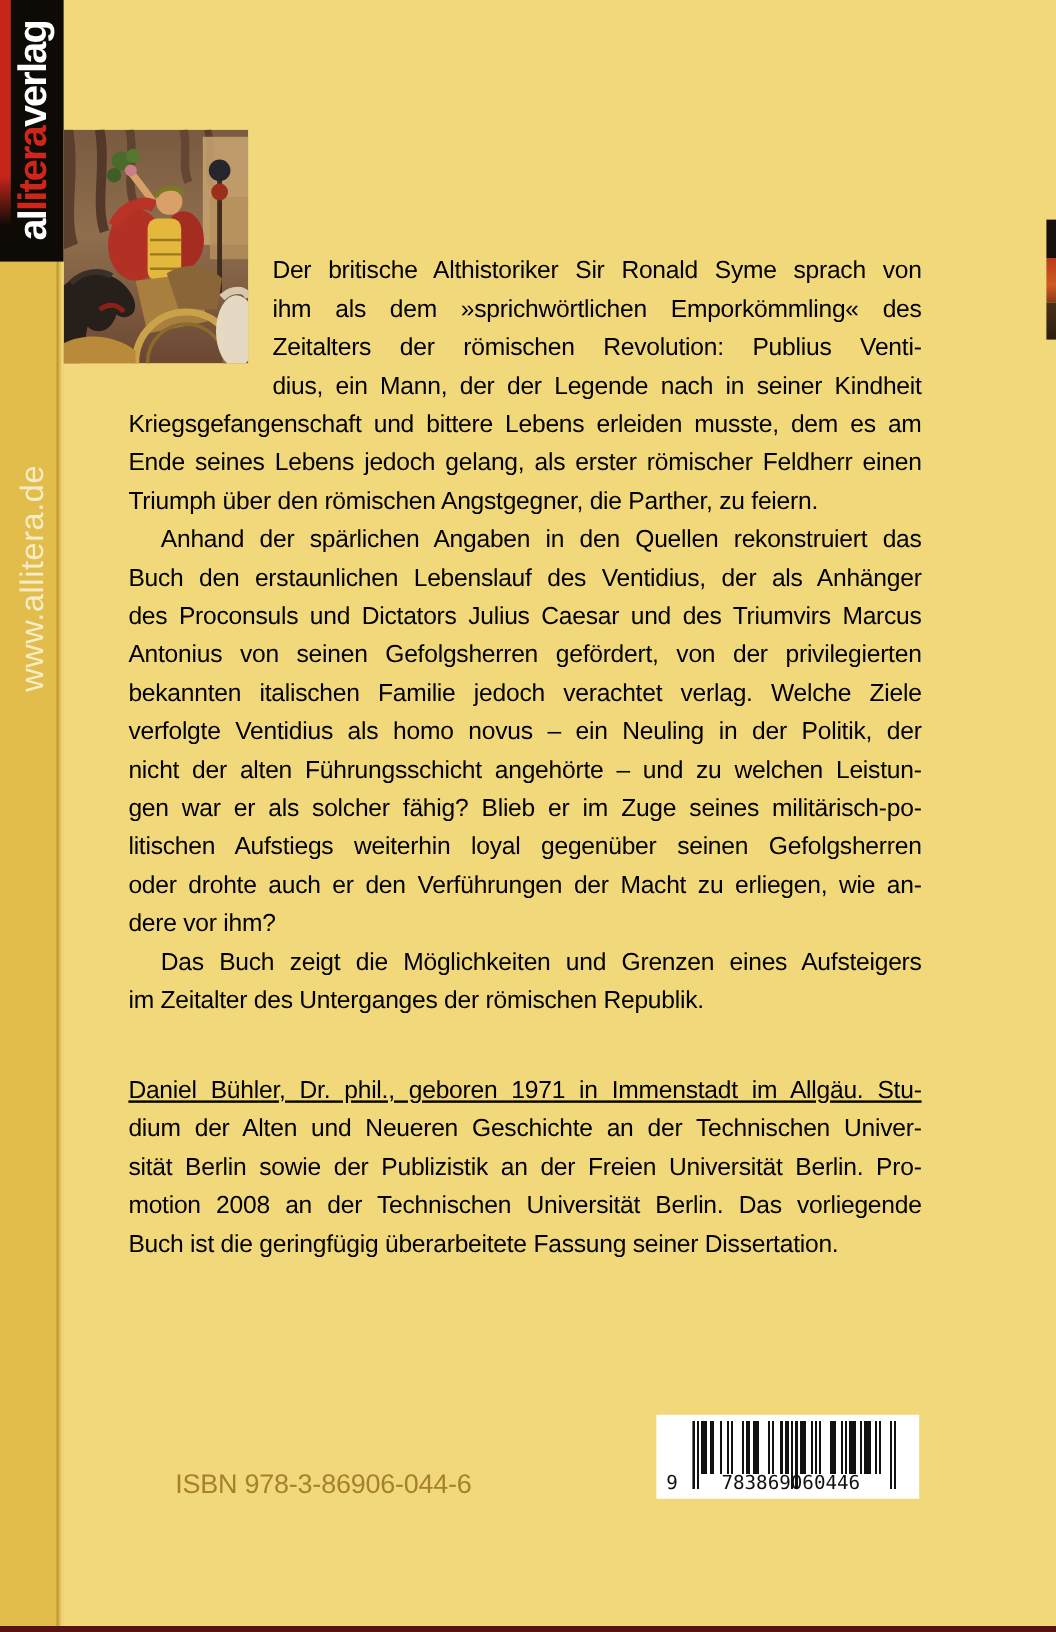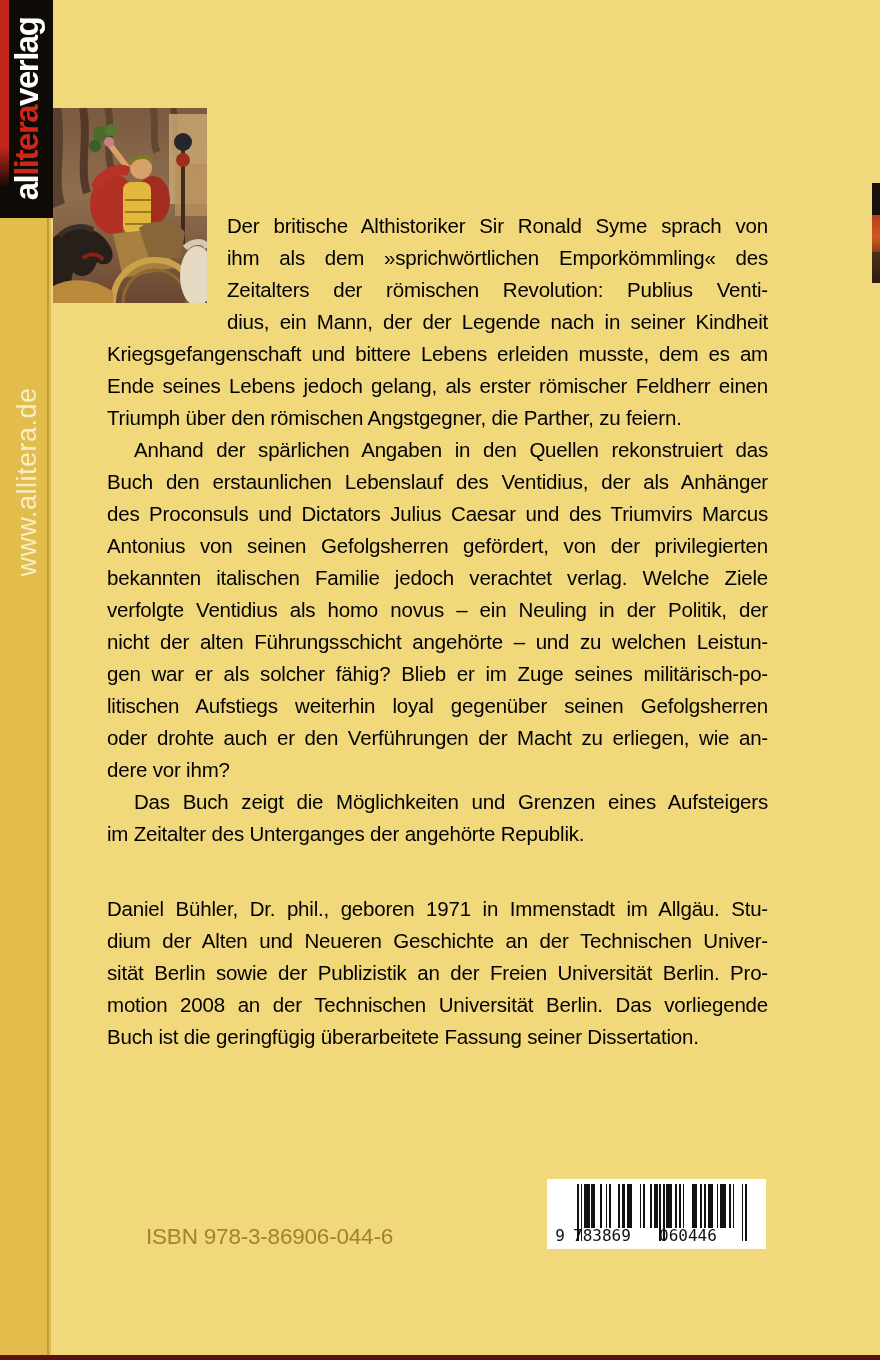--- a/index.html
+++ b/index.html
@@ -41,34 +41,34 @@
 
   
   .blurb{position:absolute;left:107px;top:210px;width:661px;color:#000000;}
   .line{
     height:32px;line-height:32px;font-size:20.5px;letter-spacing:-.2px;
     text-align:justify;text-align-last:justify;overflow:visible;white-space:nowrap;
   }
   .line.end{text-align-last:left;}
   .line.img{padding-left:120px;}
   .line.ind{text-indent:27px;}
-  .line.gap{margin-top:43px;}
+  .line.gap{margin-top:43px;text-decoration:underline;}
 
   
   .isbn{position:absolute;left:107px;top:1224px;font-size:22.5px;letter-spacing:-.2px;color:#a6812d;margin-left:39px;}
 
   
   .barcode-box{position:absolute;left:547px;top:1179px;width:219px;height:70px;background:#ffffff;}
   .barcode-bars{position:absolute;left:30px;top:5px;}
   .barcode-digits{
     position:absolute;left:0;top:47px;width:219px;height:20px;display:flex;
     font-family:"DejaVu Sans Mono",monospace;font-size:16px;color:#111;line-height:20px;
   }
   .barcode-digits .d0{width:26px;text-align:center;}
-  .barcode-digits .d1{width:86px;text-align:left;}
+  .barcode-digits .d1{width:86px;text-align:right;}
   .barcode-digits .d2{width:86px;text-align:left;}
 
   
   .edge-sliver{position:absolute;right:0;top:183px;width:8px;height:100px;}
   .edge-sliver .e1{height:32px;background:#17100c;}
   .edge-sliver .e2{height:37px;background:linear-gradient(180deg,#b83a1a,#cf5a22 60%,#8a3a18);}
   .edge-sliver .e3{height:31px;background:linear-gradient(180deg,#4a2f18,#2c1d10);}
 
   
   .bottom-bar{position:absolute;left:0;bottom:0;width:880px;height:5px;background:#581310;}
@@ -165,21 +165,21 @@
       <div class="line">des Proconsuls und Dictators Julius Caesar und des Triumvirs Marcus</div>
       <div class="line">Antonius von seinen Gefolgsherren gefördert, von der privilegierten</div>
       <div class="line">bekannten italischen Familie jedoch verachtet verlag. Welche Ziele</div>
       <div class="line">verfolgte Ventidius als homo novus – ein Neuling in der Politik, der</div>
       <div class="line">nicht der alten Führungsschicht angehörte – und zu welchen Leistun-</div>
       <div class="line">gen war er als solcher fähig? Blieb er im Zuge seines militärisch-po-</div>
       <div class="line">litischen Aufstiegs weiterhin loyal gegenüber seinen Gefolgsherren</div>
       <div class="line">oder drohte auch er den Verführungen der Macht zu erliegen, wie an-</div>
       <div class="line end">dere vor ihm?</div>
       <div class="line ind">Das Buch zeigt die Möglichkeiten und Grenzen eines Aufsteigers</div>
-      <div class="line end">im Zeitalter des Unterganges der angehörte Republik.</div>
+      <div class="line end">im Zeitalter des Unterganges der römischen Republik.</div>
       <div class="line gap">Daniel Bühler, Dr. phil., geboren 1971 in Immenstadt im Allgäu. Stu-</div>
       <div class="line">dium der Alten und Neueren Geschichte an der Technischen Univer-</div>
       <div class="line">sität Berlin sowie der Publizistik an der Freien Universität Berlin. Pro-</div>
       <div class="line">motion 2008 an der Technischen Universität Berlin. Das vorliegende</div>
       <div class="line end">Buch ist die geringfügig überarbeitete Fassung seiner Dissertation.</div>
     </div>
 
   <div class="isbn">ISBN 978-3-86906-044-6</div>
 
   <div class="barcode-box">

